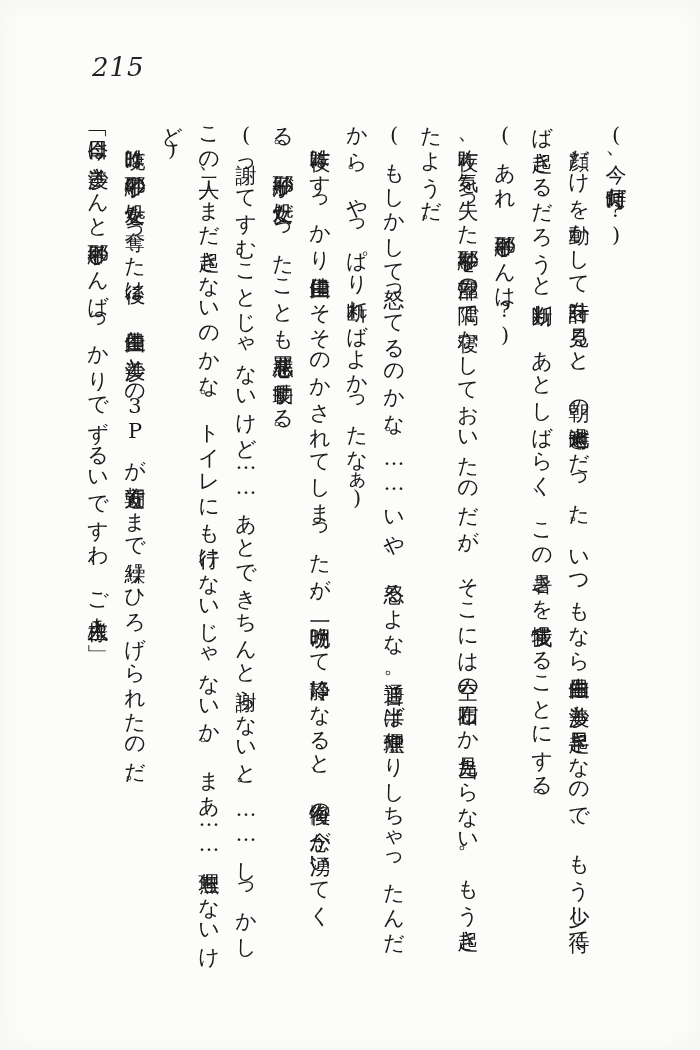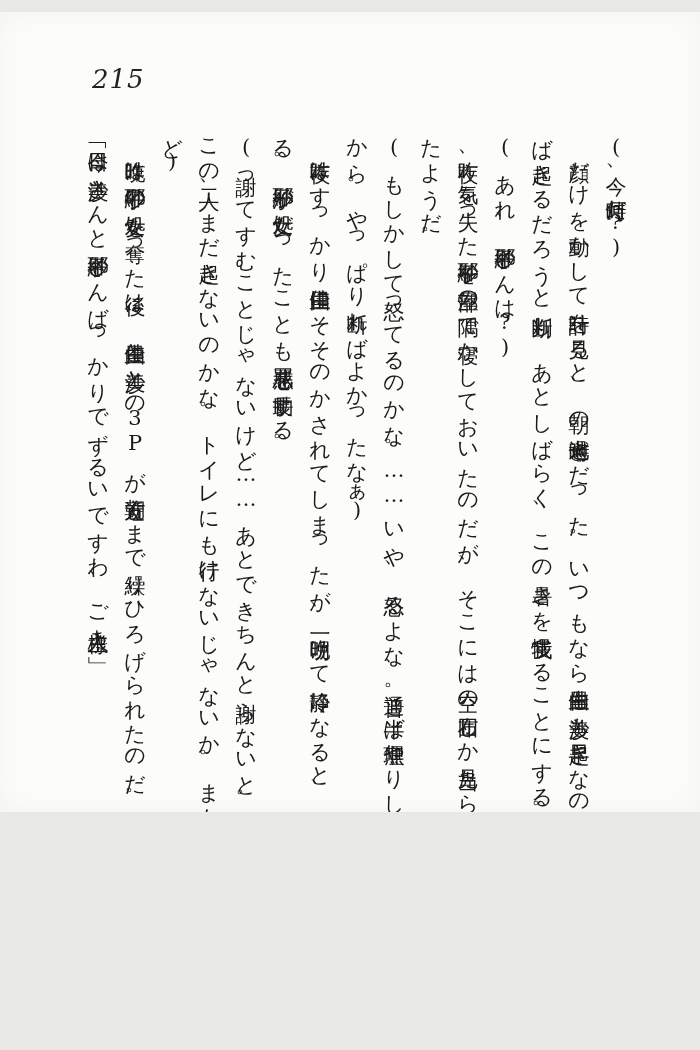--- a/index.html
+++ b/index.html
@@ -1,19 +1,19 @@
 <!DOCTYPE html>
 <html lang="ja"><head>
 <meta charset="utf-8">
 <style>
   html,body{margin:0;padding:0;background:#e8e8e6;}
   .page{
     position:relative;
-    width:700px;height:800px;
-    margin:12px auto;
+    width:700px;height:1050px;
+    margin:0 auto;
     background:#fcfcfa;
     box-shadow:inset 0 0 28px rgba(0,0,0,0.04);
     overflow:hidden;
     font-family:"DejaVu Serif","Liberation Serif",serif;
     color:#1b1b1b;
   }
   .page-number{
     position:absolute;
     top:52px;left:92px;
     font-style:italic;

